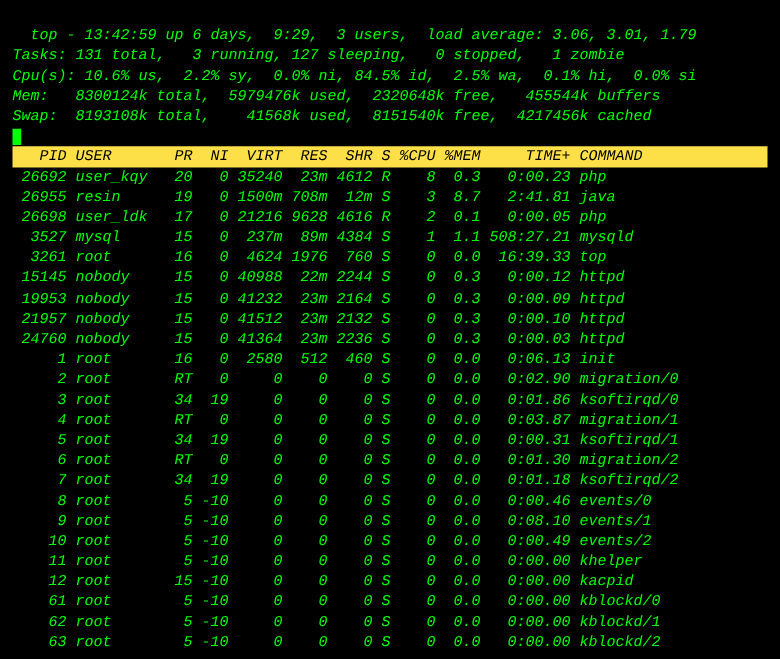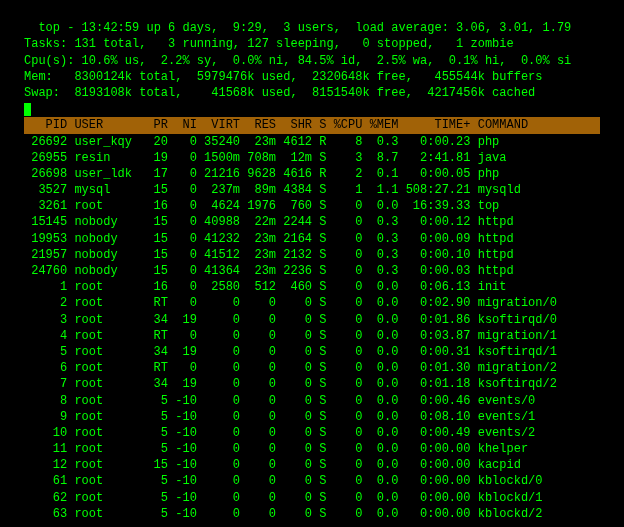--- a/index.html
+++ b/index.html
@@ -8,35 +8,36 @@
     background: #000;
     color: #00ff00;
     font-family: "Consolas", "Menlo", "Courier New", monospace;
     font-size: 12px;
     line-height: 1.35;
     width: 624px;
     height: 527px;
     overflow: hidden;
   }
   .term {
-    padding: 4px 24px;
+    padding: 4px 10px;
     white-space: pre;
+    font-style: italic;
   }
   .hdr-line {
     color: #00ff00;
   }
   .cursor {
     display: inline-block;
     width: 7px;
     height: 13px;
     background: #00ff00;
     vertical-align: text-bottom;
   }
   .col-header {
-    background: #a16207;
+    background: #fde047;
     color: #000;
     display: block;
   }
   .row {
     display: block;
   }
 </style>
 </head>
 <body>
 

